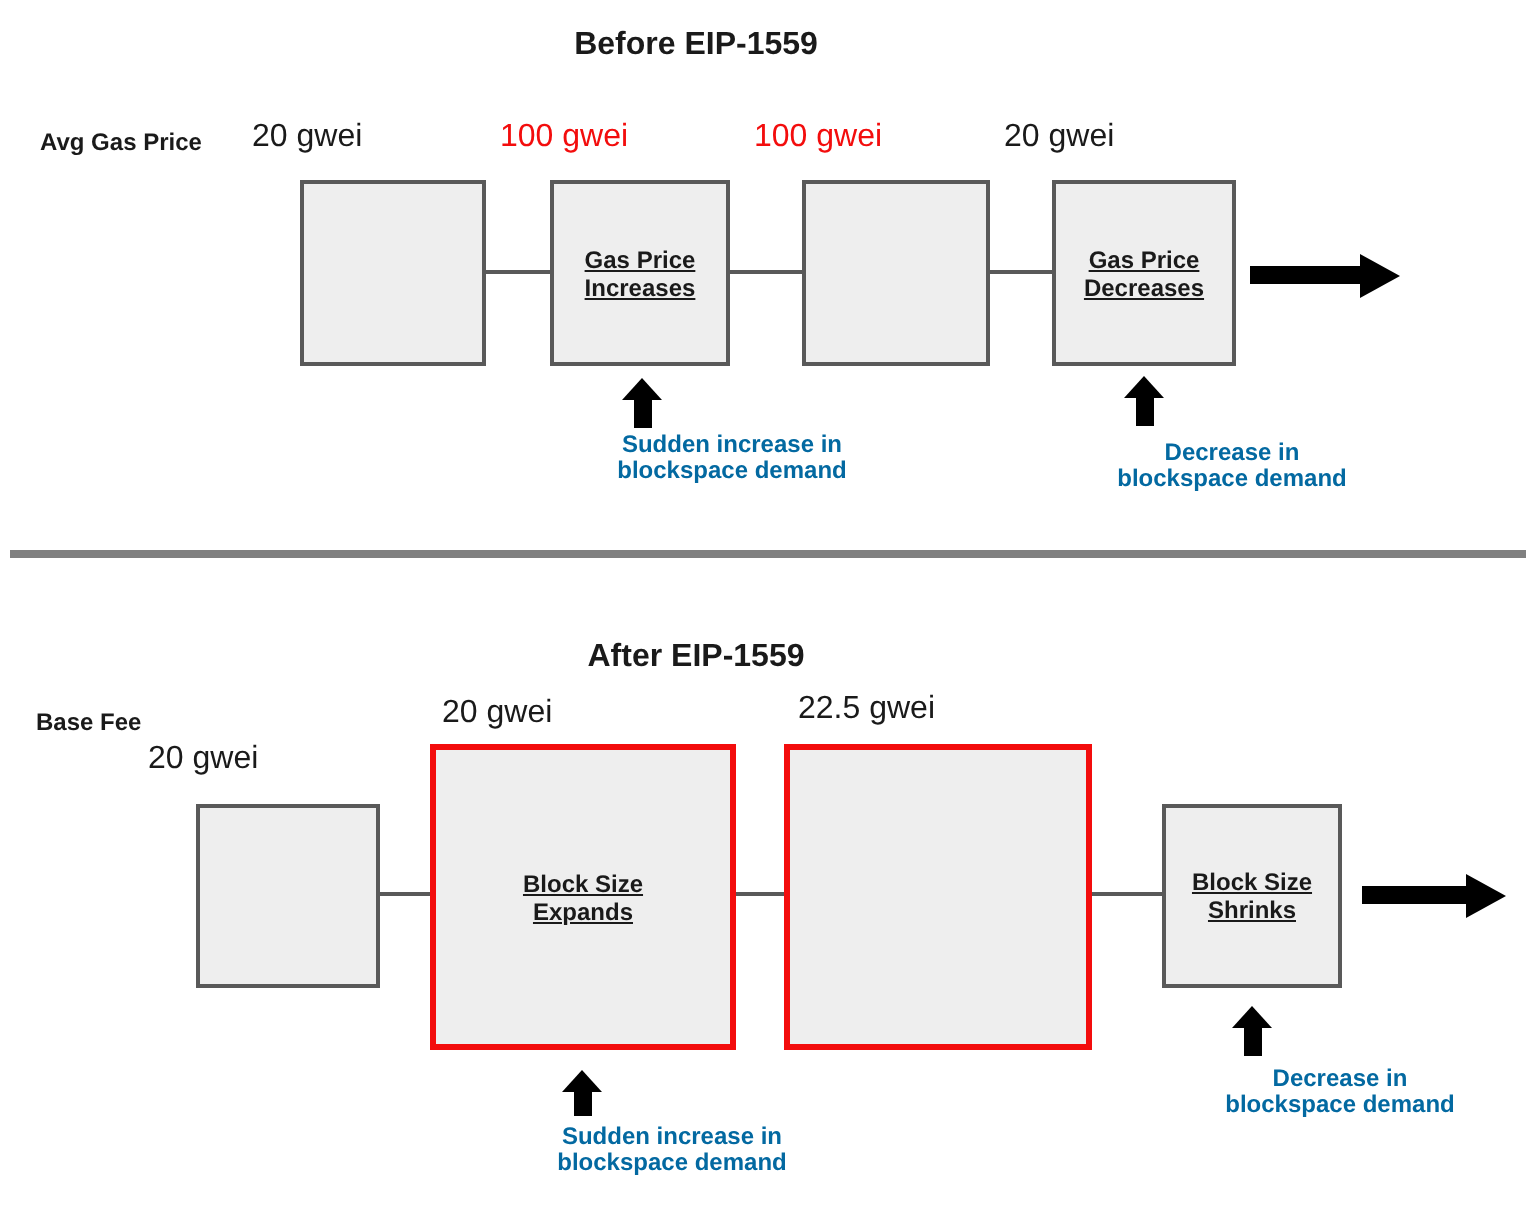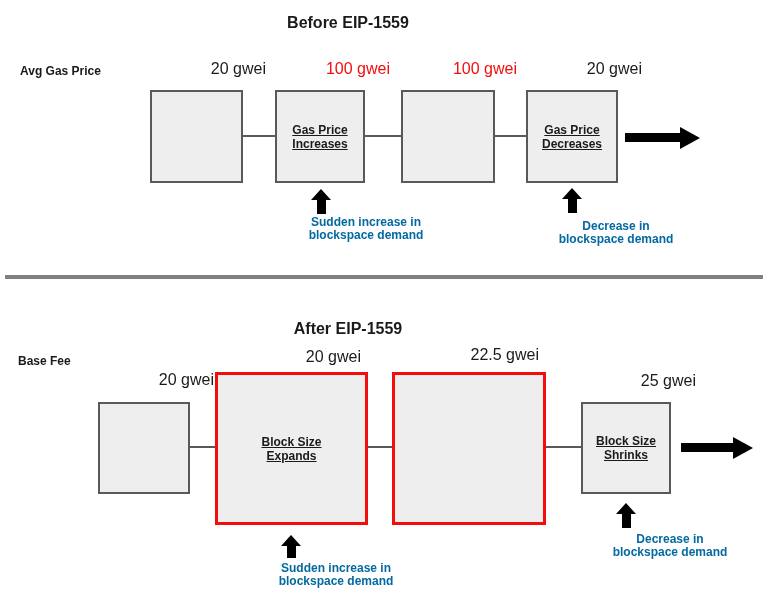--- a/index.html
+++ b/index.html
@@ -24,21 +24,21 @@
   .row-label {
     position: absolute;
     font-size: 12px;
     font-weight: bold;
     color: #1a1a1a;
     white-space: nowrap;
   }
   .price {
     position: absolute;
     width: 140px;
-    text-align: right;
+    text-align: left;
     font-size: 16px;
     color: #1a1a1a;
     white-space: nowrap;
   }
   .price.red { color: var(--red, #f30d0d); }
   .hline {
     position: absolute;
     height: 2px;
     background: var(--box_border, #595959);
   }
@@ -153,21 +153,20 @@
   <div class="divider" style="left:5px; top:275px; width:758px; height:4px;"></div>
 
   
   <div class="sec-title" style="top:320px;">After EIP-1559</div>
 
   <div class="row-label" style="left:18px; top:354px;">Base Fee</div>
 
   <div class="price" style="left:74px; top:371px;">20 gwei</div>
   <div class="price" style="left:221px; top:348px;">20 gwei</div>
   <div class="price" style="left:399px; top:346px;">22.5 gwei</div>
-  <div class="price" style="left:556px; top:372px;">25 gwei</div>
 
   
   <div class="hline" style="left:144px; top:446px; width:527px;"></div>
 
   <div class="box" style="left:98px; top:402px; width:92px; height:92px;"></div>
   <div class="box redbox" style="left:215px; top:372px; width:153px; height:153px;">
     <div>
       <span class="line-block">Block Size</span>
       <span class="line-block">Expands</span>
     </div>

